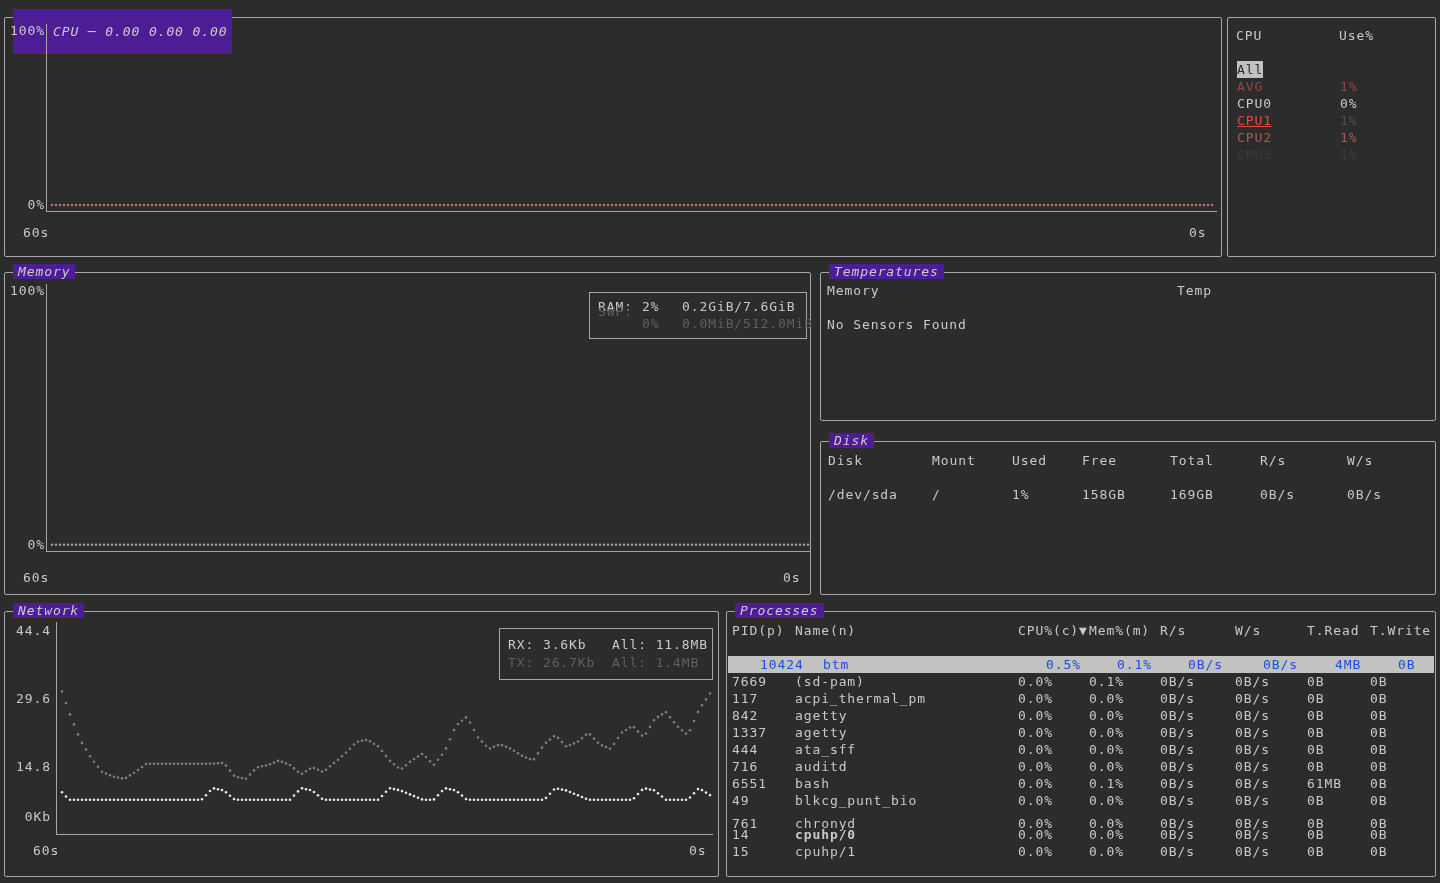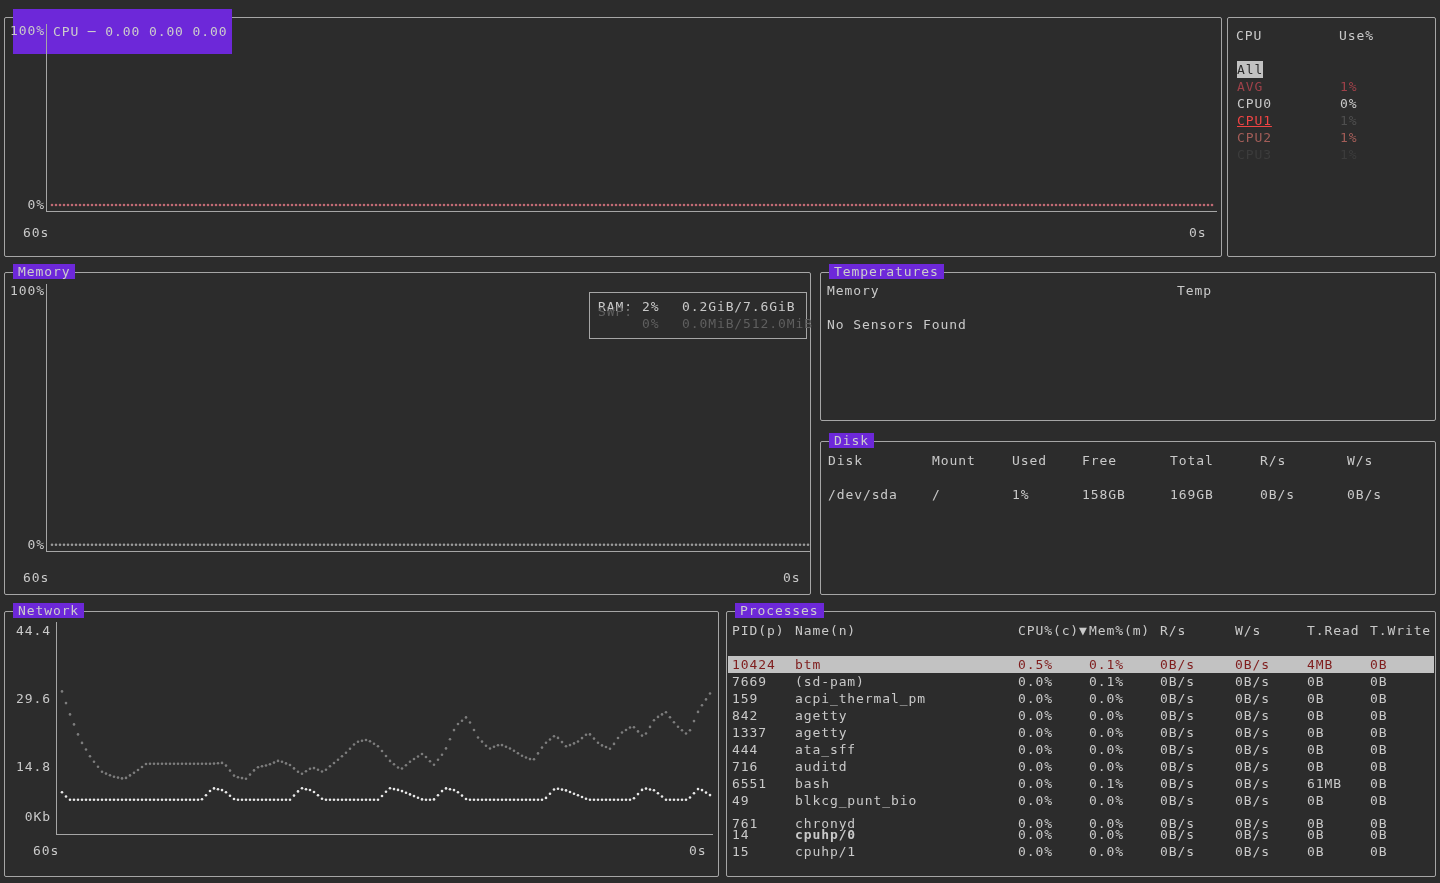--- a/index.html
+++ b/index.html
@@ -1,31 +1,31 @@
 <!DOCTYPE html>
 <html><head>
 <meta charset="utf-8">
 <style>
   * { margin:0; padding:0; box-sizing:border-box; }
   html,body { width:1440px; height:883px; background:#2c2c2c; overflow:hidden; }
   body { font-family:"DejaVu Sans Mono", monospace; font-size:13px; letter-spacing:0.9px;
          color:#c9c9c9; position:relative; }
   .panel { position:absolute; border:1px solid #a6a6a6; border-radius:2px; }
-  .ptitle { position:absolute; top:-9px; left:8px; background:#6d28d9; padding:0 5px;
-            white-space:pre; color:#cccccc; }
+  .ptitle { position:absolute; top:-9px; left:8px; background:#4c1d95; padding:0 5px;
+            white-space:pre; color:#cccccc;font-style:italic; }
   .lbl { position:absolute; white-space:pre; line-height:17px; height:17px; }
   .ylab { text-align:right; }
   .axis-v { position:absolute; width:1px; background:#a6a6a6; }
   .axis-h { position:absolute; height:1px; background:#a6a6a6; }
   .legendbox { position:absolute; border:1px solid #a6a6a6; background:#2c2c2c; }
   .dim { color:#5f5f5f; }
   .sel { background:#c2c2c2; color:#2c2c2c; }
   .prow { position:absolute; left:1px; right:1px; height:17px; line-height:17px; }
   .prow span { position:absolute; white-space:pre; }
-  .prow.sel span { color:#7f1d1d; }
+  .prow.sel span { color:#1d4ed8;margin-left:28px; }
   svg { position:absolute; display:block; }
 </style>
 </head>
 <body>
 
 <div class="panel" style="left:4px;top:17px;width:1218px;height:240px;">
   <div class="ptitle">
     <span>CPU</span><span> </span><span>─ 0.00 0.00 0.00</span>
   </div>
   <span class="lbl ylab" style="left:2px;top:4px;width:38px;">100%</span>
@@ -930,20 +930,26 @@
       <circle cx="620" cy="177.7" r="1.3" fill="#e8e8e8"></circle>
       <circle cx="624" cy="177.7" r="1.3" fill="#e8e8e8"></circle>
       <circle cx="628" cy="177.7" r="1.3" fill="#e8e8e8"></circle>
       <circle cx="632" cy="175.5" r="1.3" fill="#e8e8e8"></circle>
       <circle cx="636" cy="171.3" r="1.3" fill="#e8e8e8"></circle>
       <circle cx="640" cy="167.1" r="1.3" fill="#e8e8e8"></circle>
       <circle cx="644" cy="168.1" r="1.3" fill="#e8e8e8"></circle>
       <circle cx="648" cy="170.6" r="1.3" fill="#e8e8e8"></circle>
       <circle cx="652" cy="173.1" r="1.3" fill="#e8e8e8"></circle>
     </svg>
+  <div class="legendbox" style="left:494px;top:16px;width:214px;height:52px;">
+    <span class="lbl" style="left:8px;top:7px;">RX: 3.6Kb</span>
+    <span class="lbl" style="left:112px;top:7px;">All: 11.8MB</span>
+    <span class="lbl dim" style="left:8px;top:25px;">TX: 26.7Kb</span>
+    <span class="lbl dim" style="left:112px;top:25px;">All: 1.4MB</span>
+  </div>
   <span class="lbl" style="left:28px;top:230px;">60s</span>
   <span class="lbl" style="left:684px;top:230px;">0s</span>
 </div>
 
 <div class="panel" style="left:726px;top:611px;width:710px;height:266px;">
   <div class="ptitle">Processes</div>
   <div id="proc-header" class="prow" style="top:10px;">
       <span style="left: 4px;">PID(p)</span>
       <span style="left: 67px;">Name(n)</span>
       <span style="left: 290px;">CPU%(c)▼</span>
@@ -968,21 +974,21 @@
         <span style="left: 4px;">7669</span>
         <span style="left: 67px;">(sd-pam)</span>
         <span style="left: 290px;">0.0%</span>
         <span style="left: 361px;">0.1%</span>
         <span style="left: 432px;">0B/s</span>
         <span style="left: 507px;">0B/s</span>
         <span style="left: 579px;">0B</span>
         <span style="left: 642px;">0B</span>
       </div>
       <div class="prow" style="top: 78px;">
-        <span style="left: 4px;">159</span>
+        <span style="left: 4px;">117</span>
         <span style="left: 67px;">acpi_thermal_pm</span>
         <span style="left: 290px;">0.0%</span>
         <span style="left: 361px;">0.0%</span>
         <span style="left: 432px;">0B/s</span>
         <span style="left: 507px;">0B/s</span>
         <span style="left: 579px;">0B</span>
         <span style="left: 642px;">0B</span>
       </div>
       <div class="prow" style="top: 95px;">
         <span style="left: 4px;">842</span>

